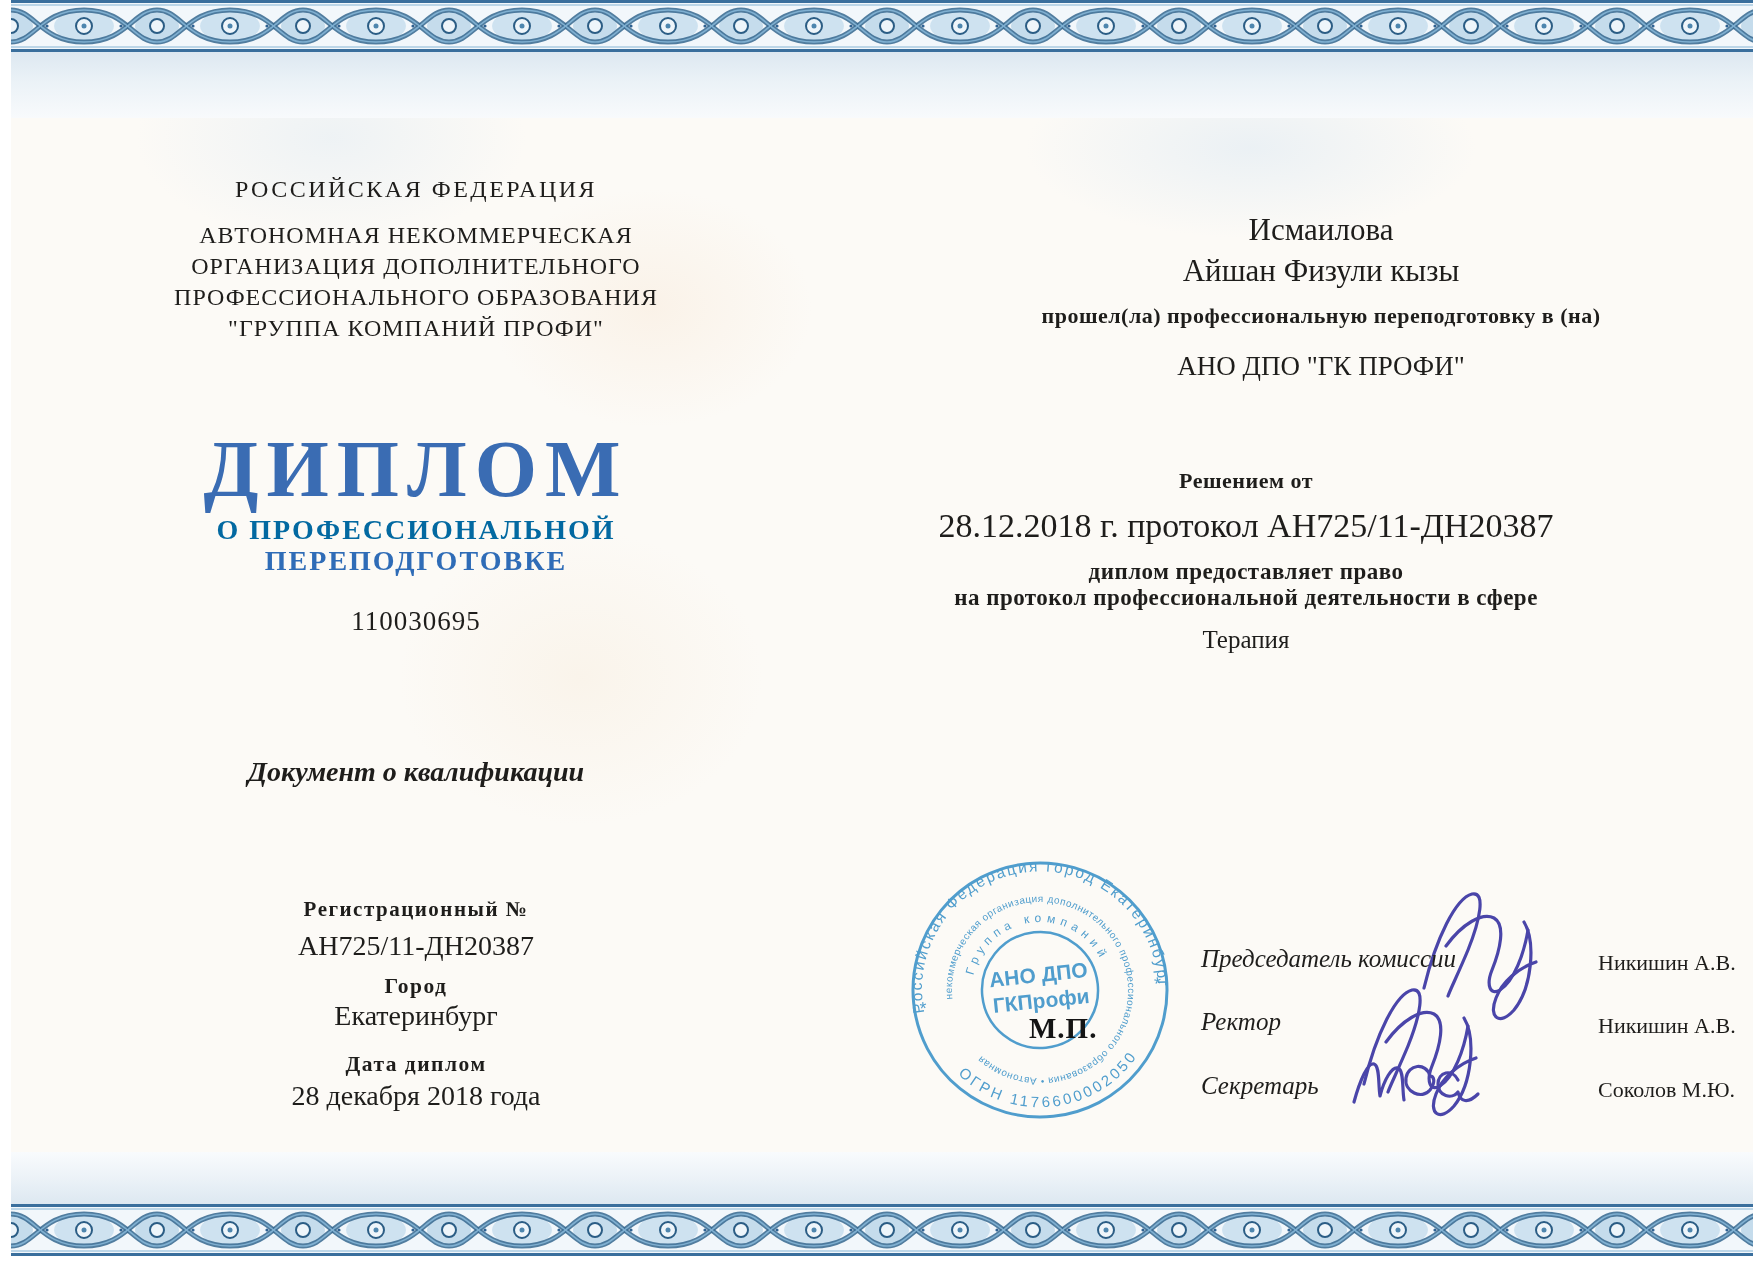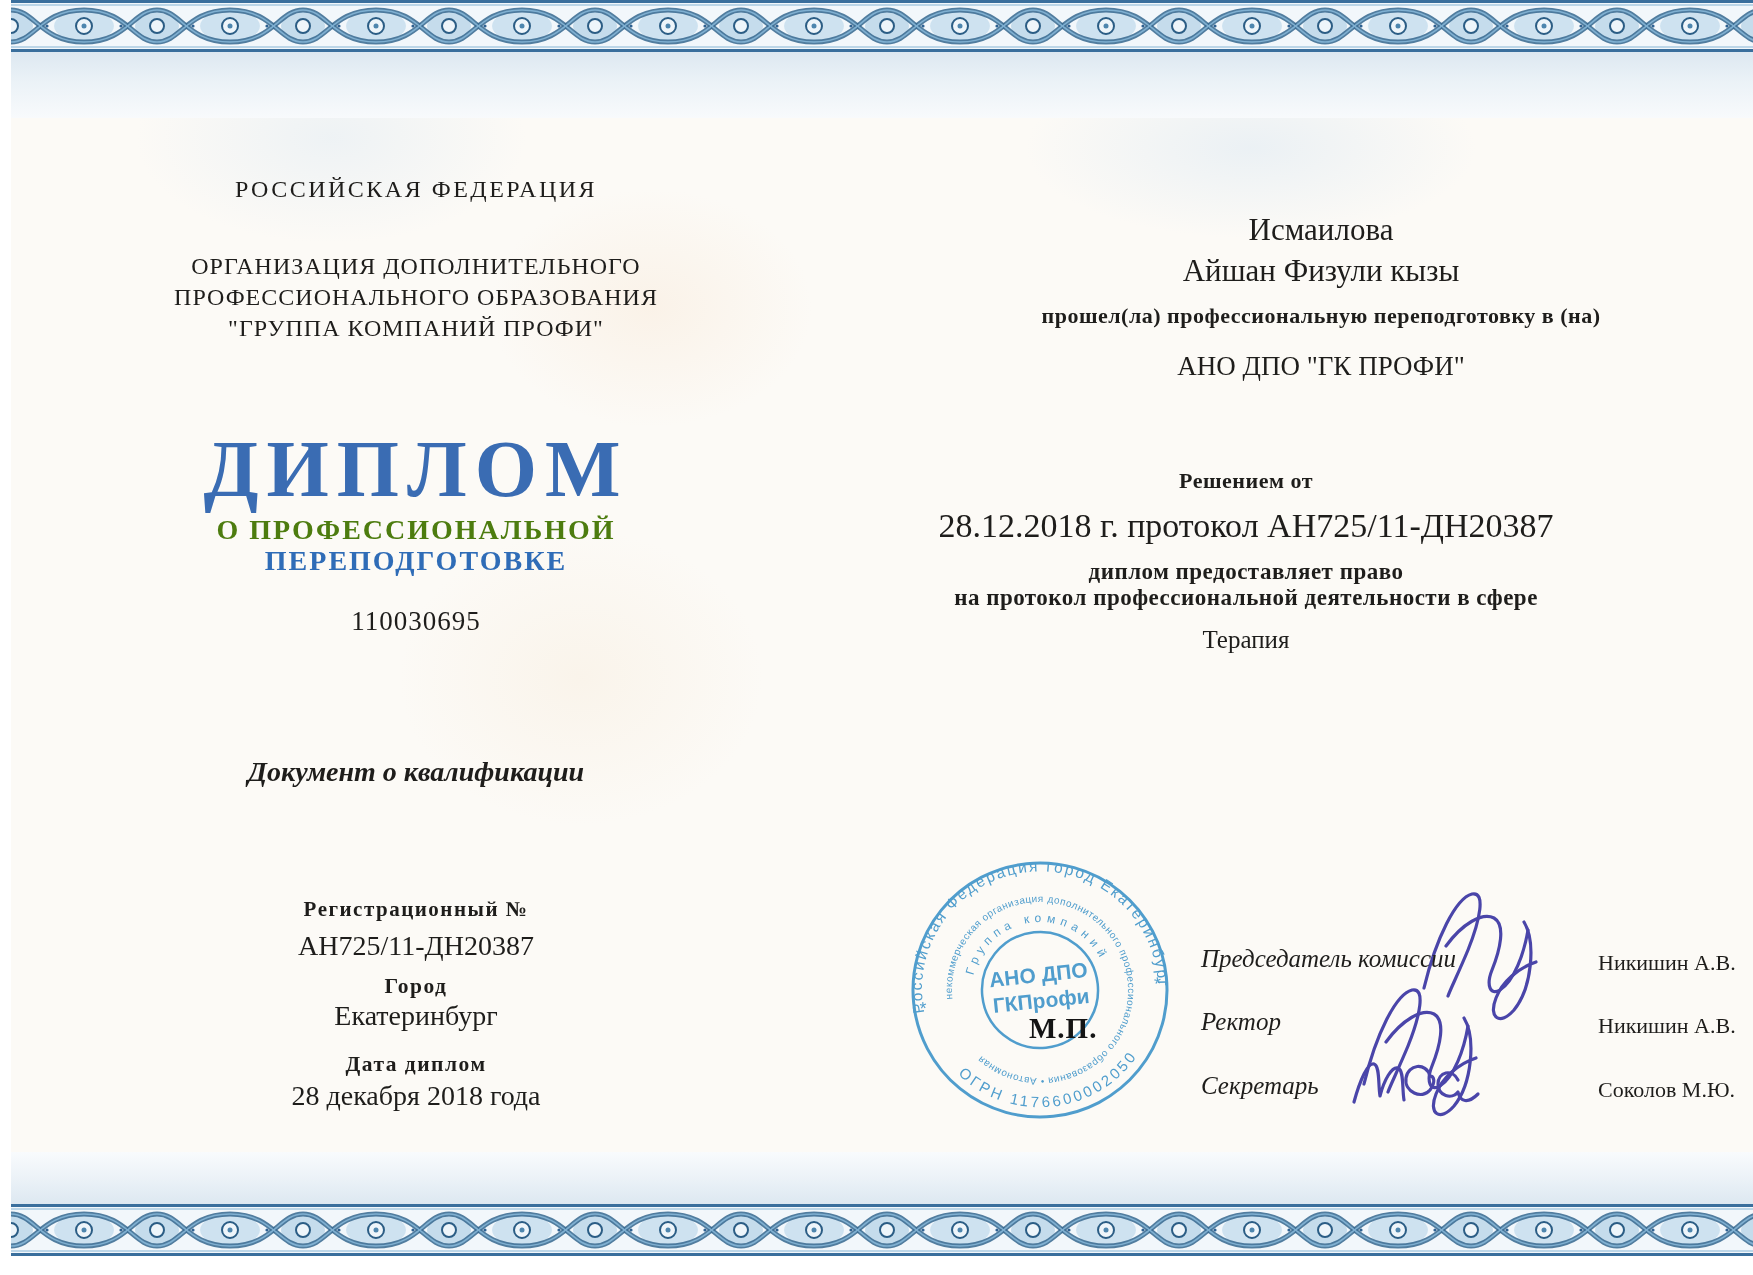--- a/index.html
+++ b/index.html
@@ -33,21 +33,21 @@
   .band-bottom { top:1204px; }
 
   
   .lc { left:150px; width:510px; text-align:center; }
   .country      { top:176px;  font-size:24px; letter-spacing:2.5px; }
   .org1         { top:222px;  font-size:24px; letter-spacing:1px; }
   .org2         { top:253px;  font-size:24px; letter-spacing:1px; }
   .org3         { top:284px;  font-size:24px; letter-spacing:1px; }
   .org4         { top:315px;  font-size:24px; letter-spacing:1px; }
   .title        { top:424px;  font-size:80px; font-weight:bold; letter-spacing:8px; color:#3a6cb3; }
-  .sub1         { top:514px;  font-size:28px; font-weight:bold; letter-spacing:2px; color:#4d7c0f; }
+  .sub1         { top:514px;  font-size:28px; font-weight:bold; letter-spacing:2px; color:#0369a1; }
   .sub2         { top:545px;  font-size:28px; font-weight:bold; letter-spacing:2px; color:#2f6cb7; }
   .dnumber      { top:606px;  font-size:27px; letter-spacing:1px; }
   .qualnote     { top:756px;  font-size:28px; font-weight:bold; font-style:italic; }
   .reg-label    { top:897px;  font-size:21px; font-weight:bold; letter-spacing:1.5px; }
   .reg-value    { top:930px;  font-size:28px; }
   .city-label   { top:974px;  font-size:21.5px; font-weight:bold; letter-spacing:1.5px; }
   .city-value   { top:1000px; font-size:28px; }
   .date-label   { top:1052px; font-size:21.5px; font-weight:bold; letter-spacing:1.5px; }
   .date-value   { top:1080px; font-size:28px; }
 
@@ -134,20 +134,21 @@
         <rect y="0" width="146" height="3" fill="#3a6f9d"></rect>
         <rect y="49" width="146" height="3" fill="#3a6f9d"></rect>
         <rect y="4" width="146" height="2" fill="#bcd6e8"></rect>
         <rect y="46" width="146" height="2" fill="#bcd6e8"></rect>
       </pattern>
     </defs>
     <rect width="1753" height="52" fill="url(#gp2)"></rect>
   </svg>
 
   <div class="abs lc country">РОССИЙСКАЯ ФЕДЕРАЦИЯ</div>
+  <div class="abs lc org1">АВТОНОМНАЯ НЕКОММЕРЧЕСКАЯ</div>
   <div class="abs lc org2">ОРГАНИЗАЦИЯ ДОПОЛНИТЕЛЬНОГО</div>
   <div class="abs lc org3">ПРОФЕССИОНАЛЬНОГО ОБРАЗОВАНИЯ</div>
   <div class="abs lc org4">"ГРУППА КОМПАНИЙ ПРОФИ"</div>
   <div class="abs lc title">ДИПЛОМ</div>
   <div class="abs lc sub1">О ПРОФЕССИОНАЛЬНОЙ</div>
   <div class="abs lc sub2">ПЕРЕПОДГОТОВКЕ</div>
   <div class="abs lc dnumber">110030695</div>
   <div class="abs lc qualnote">Документ о квалификации</div>
   <div class="abs lc reg-label">Регистрационный №</div>
   <div class="abs lc reg-value">АН725/11-ДН20387</div>

